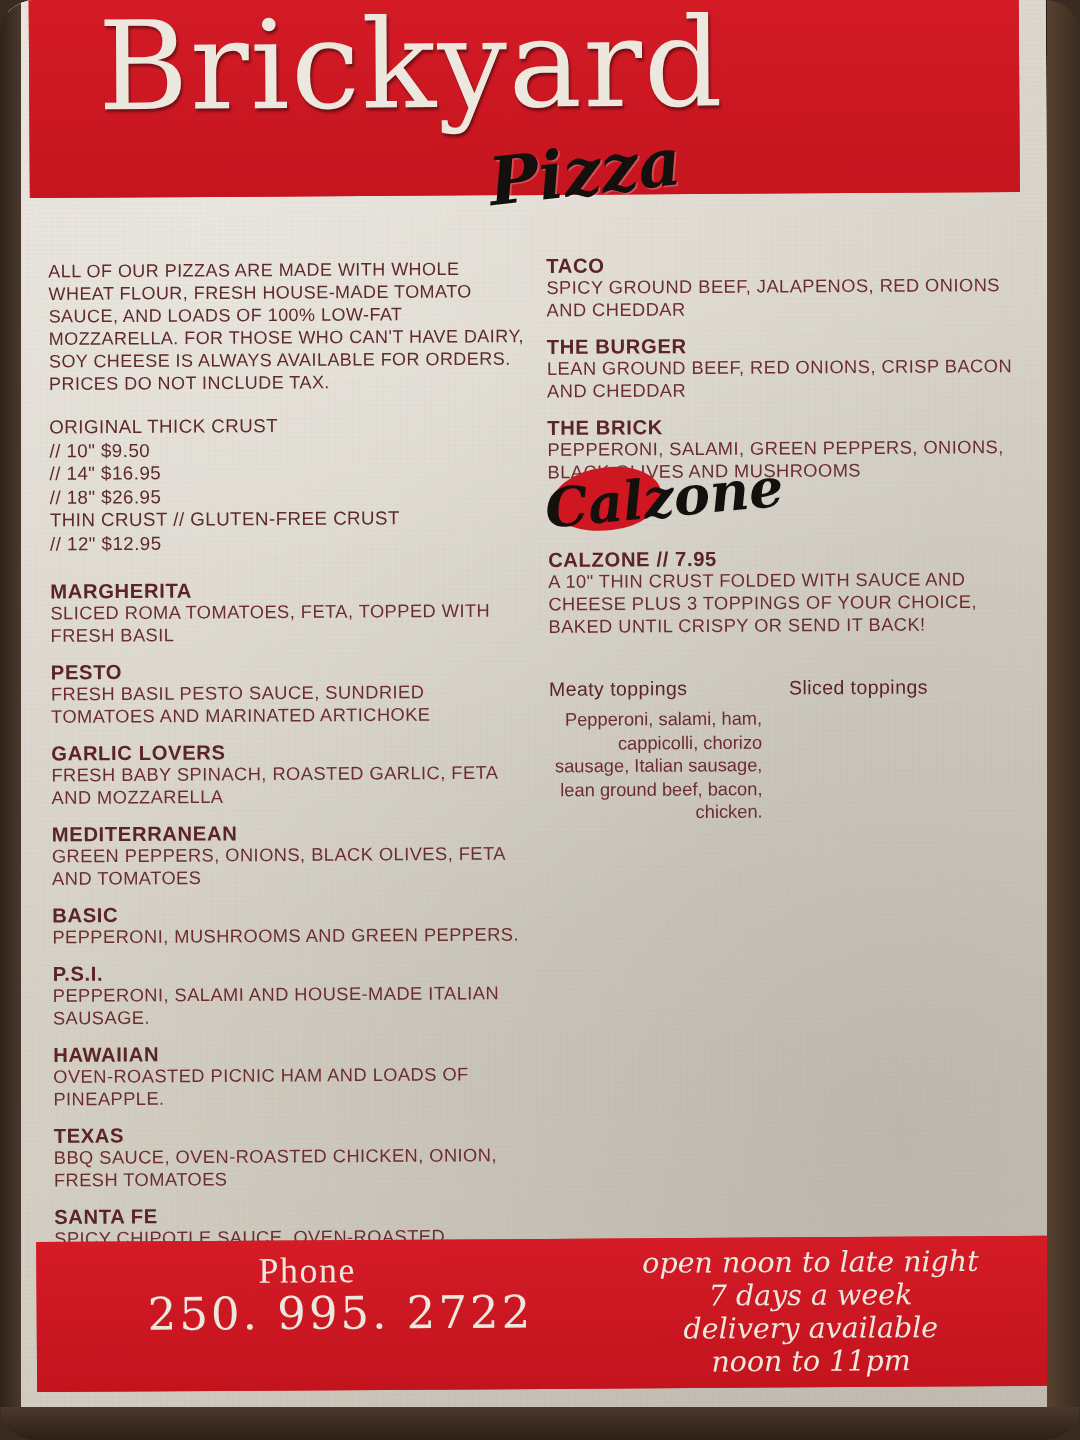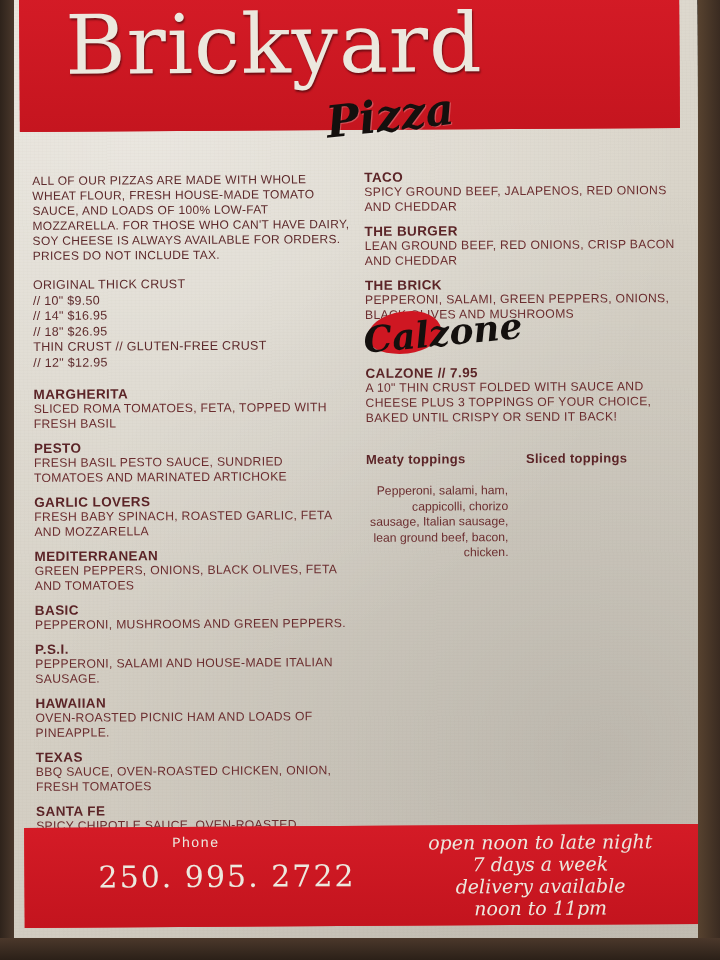--- a/index.html
+++ b/index.html
@@ -7,20 +7,21 @@
     padding: 0;
     background: #3a2b22;
   }
   #page {
     position: relative;
     width: 720px;
     height: 960px;
     overflow: hidden;
     background: #3b2d23;
     font-family: "Liberation Sans", sans-serif;
+    border-radius: 23px;
   }
   
   #sheet {
     position: absolute;
     left: 8px;
     top: -6px;
     width: 692px;
     height: 954px;
     background: #dedad0;
     background-image:
@@ -138,24 +139,24 @@
   #toppings {
     position: absolute;
     left: 358px;
     top: 458px;
     width: 316px;
     display: flex;
     gap: 18px;
   }
   .topping-col { width: 142px; }
   .topping-head {
-    font-weight: bold;
+    font-weight: normal;
     font-size: 13px;
     color: #5b2427;
-    margin-bottom: 17px;
+    margin-bottom: 6px;
     letter-spacing: 0.3px;
   }
   .topping-list {
     font-size: 12.2px;
     line-height: 15.5px;
     color: #6b2d2f;
     text-align: right;
   }
 
   
@@ -165,22 +166,22 @@
     top: 832px;
     width: 674px;
     height: 100px;
     background: #cf1722;
     background-image: linear-gradient(180deg, #d41b26 0%, #c3141e 100%);
   }
   #phone-label {
     position: absolute;
     left: 148px;
     top: 8px;
-    font-family: Liberation Mono, monospace;
-    font-size: 14px;
+    font-family: Liberation Serif, serif;
+    font-size: 24px;
     color: #ece8de;
     letter-spacing: 1px;
   }
   #phone-number {
     position: absolute;
     left: 74px;
     top: 32px;
     font-family: "DejaVu Serif", "Liberation Serif", serif;
     font-size: 30px;
     color: #ece8de;

